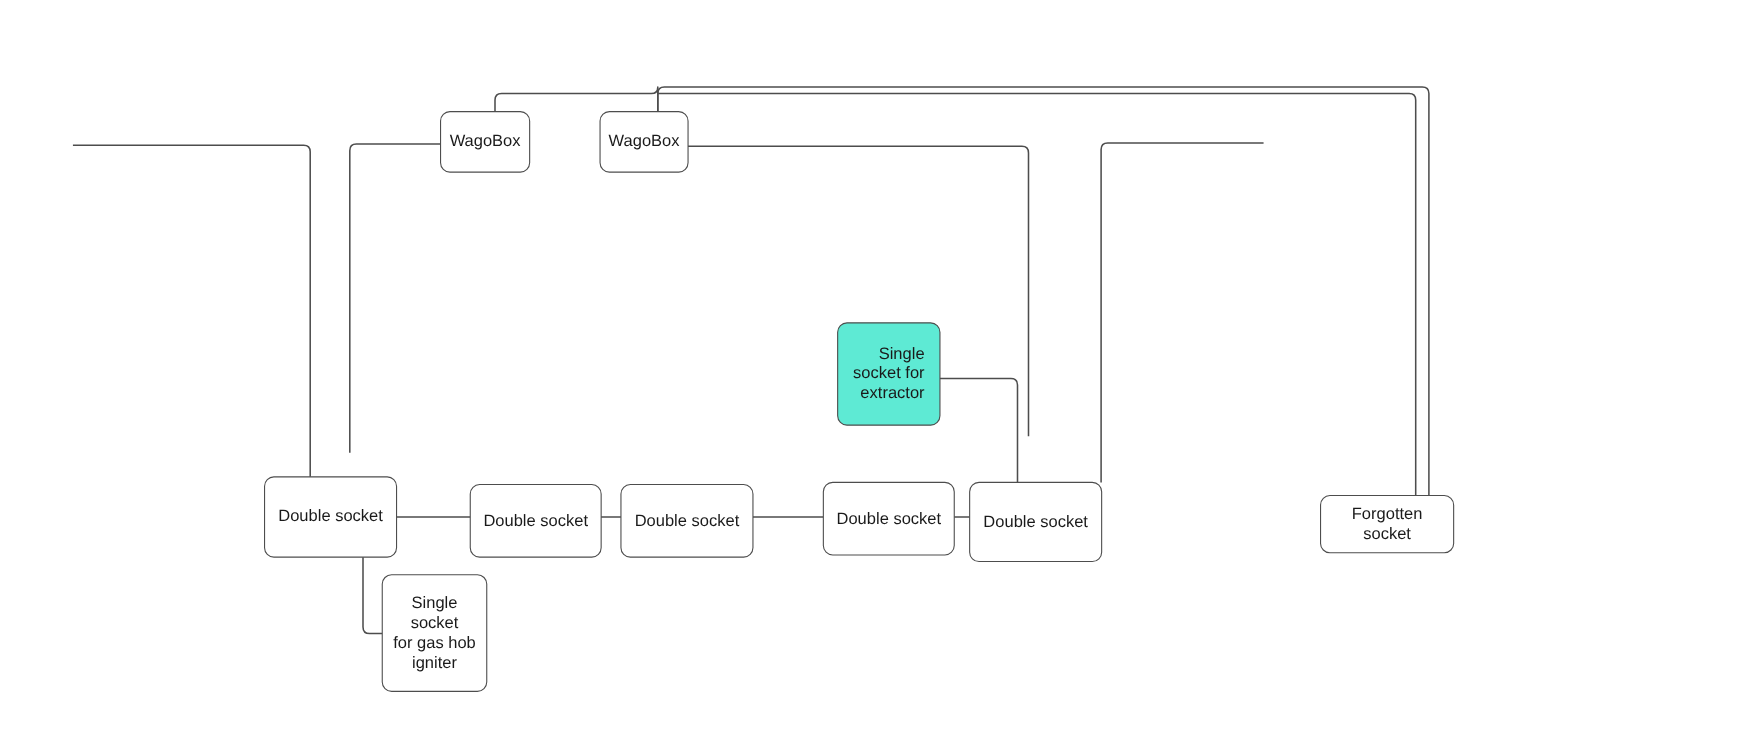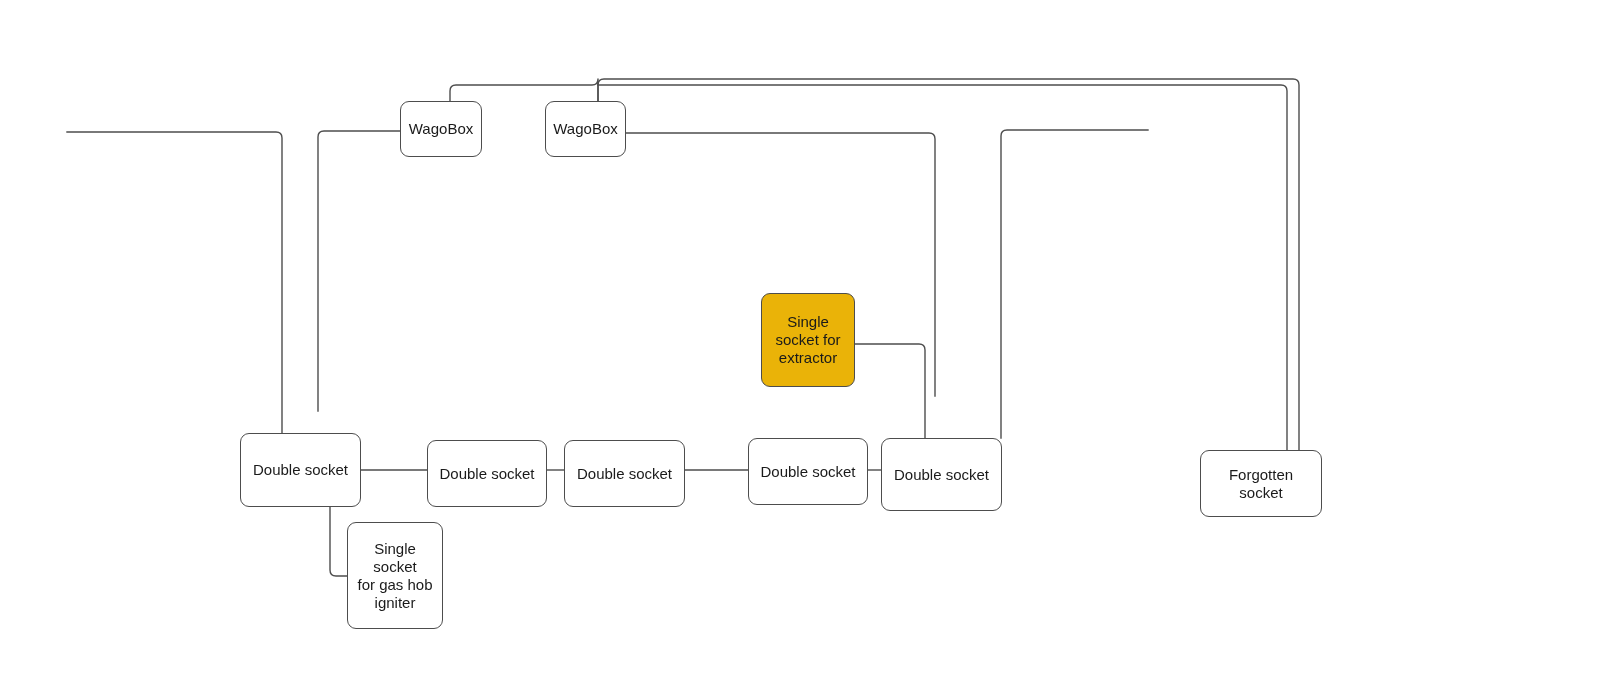--- a/index.html
+++ b/index.html
@@ -68,21 +68,21 @@
         <path d="M 330 507 L 330 570 Q 330 576 336 576 L 347 576"></path>
       </g>
   </svg>
   <div id="node-layer">
       <div class="node" style="left: 400px; top: 101px; width: 82px; height: 56px; background: rgb(255, 255, 255); border-color: rgb(77, 77, 77); color: rgb(26, 26, 26);">
         <span class="label">WagoBox</span>
       </div>
       <div class="node" style="left: 545px; top: 101px; width: 81px; height: 56px; background: rgb(255, 255, 255); border-color: rgb(77, 77, 77); color: rgb(26, 26, 26);">
         <span class="label">WagoBox</span>
       </div>
-      <div class="node" style="left: 761px; top: 293px; width: 94px; height: 94px; background: #eab308; border-color: rgb(77, 77, 77); color: rgb(26, 26, 26);">
+      <div class="node" style="left: 761px; top: 293px; width: 94px; height: 94px; background: #5eead4; border-color: rgb(77, 77, 77); color: rgb(26, 26, 26); text-align: right;">
         <span class="label">Single
 socket for
 extractor</span>
       </div>
       <div class="node" style="left: 240px; top: 433px; width: 121px; height: 74px; background: rgb(255, 255, 255); border-color: rgb(77, 77, 77); color: rgb(26, 26, 26);">
         <span class="label">Double socket</span>
       </div>
       <div class="node" style="left: 427px; top: 440px; width: 120px; height: 67px; background: rgb(255, 255, 255); border-color: rgb(77, 77, 77); color: rgb(26, 26, 26);">
         <span class="label">Double socket</span>
       </div>
@@ -93,18 +93,18 @@
         <span class="label">Double socket</span>
       </div>
       <div class="node" style="left: 881px; top: 438px; width: 121px; height: 73px; background: rgb(255, 255, 255); border-color: rgb(77, 77, 77); color: rgb(26, 26, 26);">
         <span class="label">Double socket</span>
       </div>
       <div class="node" style="left: 347px; top: 522px; width: 96px; height: 107px; background: rgb(255, 255, 255); border-color: rgb(77, 77, 77); color: rgb(26, 26, 26);">
         <span class="label">Single socket
 for gas hob
 igniter</span>
       </div>
-      <div class="node" style="left: 1200px; top: 450px; width: 122px; height: 67px; background: rgb(255, 255, 255); border-color: rgb(77, 77, 77); color: rgb(26, 26, 26);">
+      <div class="node" style="left: 1200px; top: 450px; width: 122px; height: 53px; background: rgb(255, 255, 255); border-color: rgb(77, 77, 77); color: rgb(26, 26, 26);">
         <span class="label">Forgotten
 socket</span>
       </div>
     </div>
 </div>
 
 </body></html>

